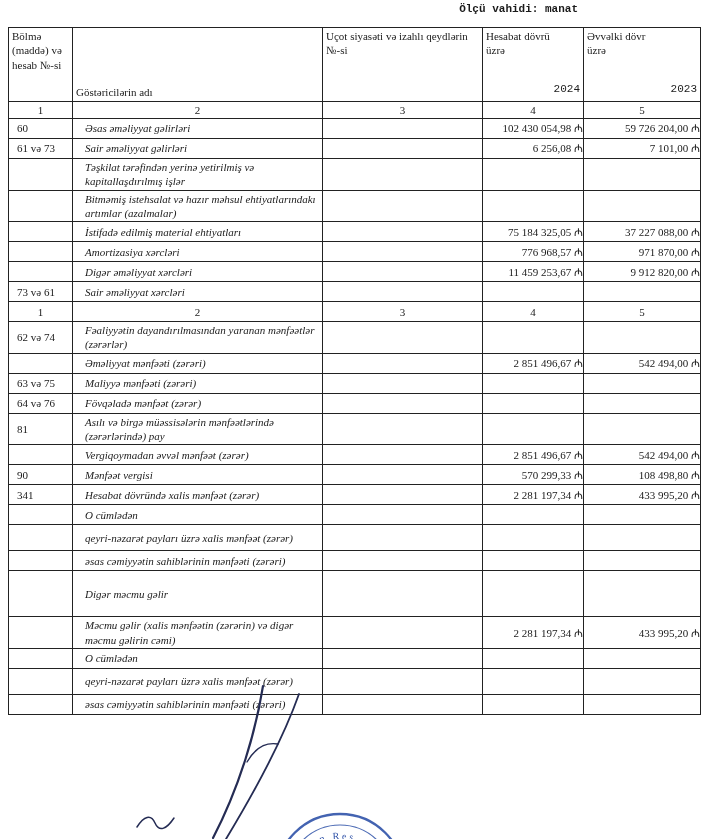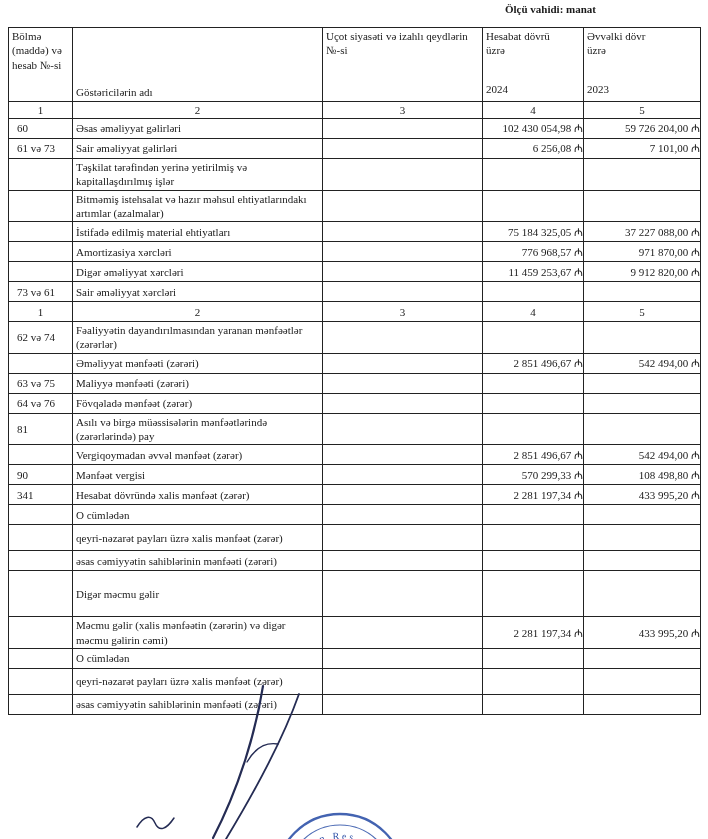--- a/index.html
+++ b/index.html
@@ -7,22 +7,22 @@
   body {
     position: relative;
     background: #ffffff;
     overflow: hidden;
     font-family: "Liberation Serif", "DejaVu Serif", serif;
     color: #1a1a1a;
   }
   .unit-label {
     position: absolute;
     top: 3px;
-    right: 112px;
-    font-family: Liberation Serif, serif;
+    right: 130px;
+    font-family: Liberation Mono, monospace;
     font-size: 11px;
     font-weight: bold;
   }
   table.report {
     position: absolute;
     top: 27px;
     left: 8px;
     width: 692px;
     border-collapse: collapse;
     table-layout: fixed;
@@ -38,35 +38,35 @@
     overflow: hidden;
   }
   .report thead th {
     text-align: left;
     vertical-align: top;
     height: 74px;
   }
   .hcell { display: flex; flex-direction: column; height: 70px; }
   .h2 .hcell { justify-content: flex-end; }
   .h4 .lbl, .h5 .lbl { max-width: 80px; }
-  .year { margin-top: auto; text-align: left; padding-bottom: 3px; }
+  .year { margin-top: auto; text-align: right; padding-bottom: 3px; font-family: Liberation Mono, monospace; }
   tr.colnums td { text-align: center; height: 17px; padding: 0 2px; }
   tbody tr { height: 20px; }
   tbody tr:nth-child(19),
   tbody tr:nth-child(22),
   tbody tr:nth-child(24) { height: 26px; }
   tbody tr:nth-child(21),
   tbody tr:nth-child(26) { height: 46px; }
   td.c-current, td.c-previous {
     text-align: right;
     padding-right: 0;
     white-space: nowrap;
   }
   td.c-code { padding-left: 8px; }
-  td.c-name { padding-left: 3px; }
+  td.c-name { padding-left: 12px; font-style: italic; }
   .overlay {
     position: absolute;
     left: 0; top: 0;
     pointer-events: none;
   }
 </style>
 </head>
 <body>
 
 <div class="unit-label">Ölçü vahidi: manat</div>

